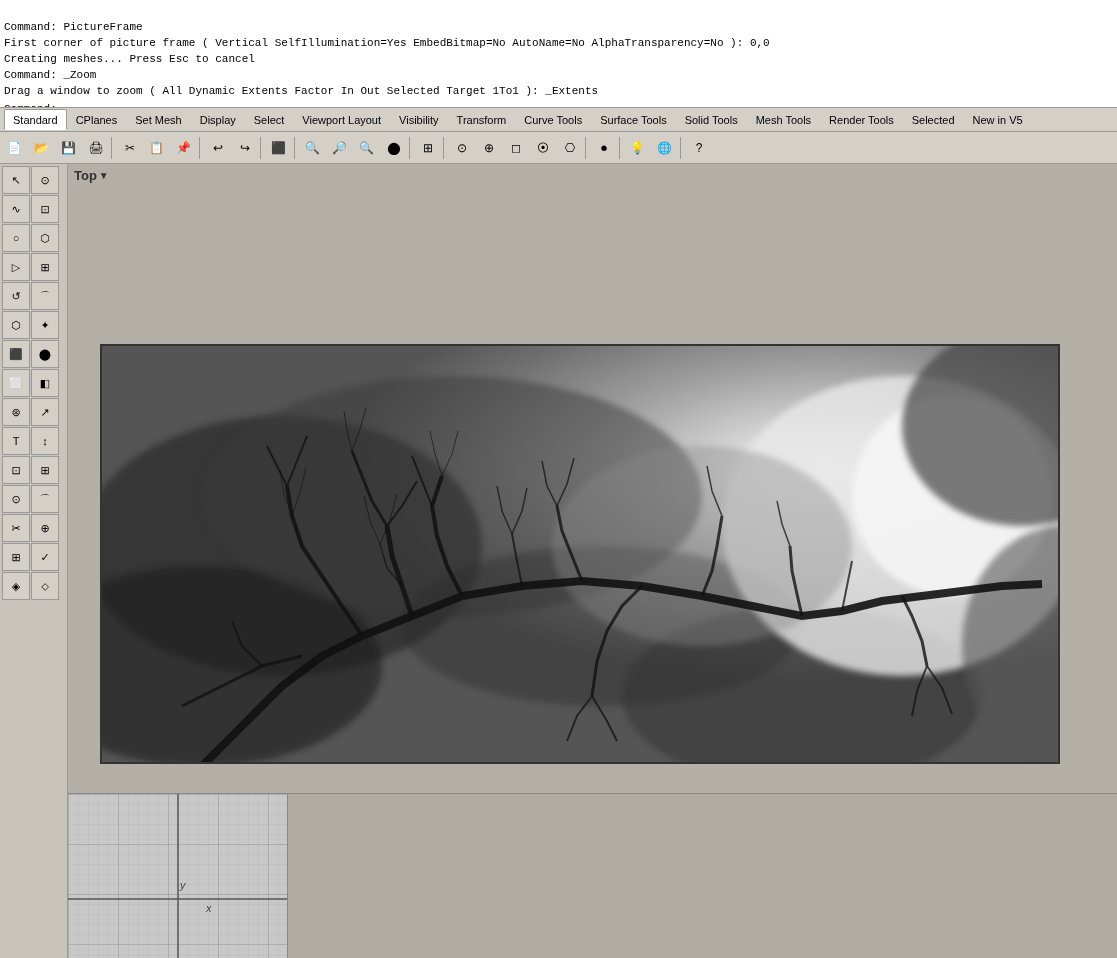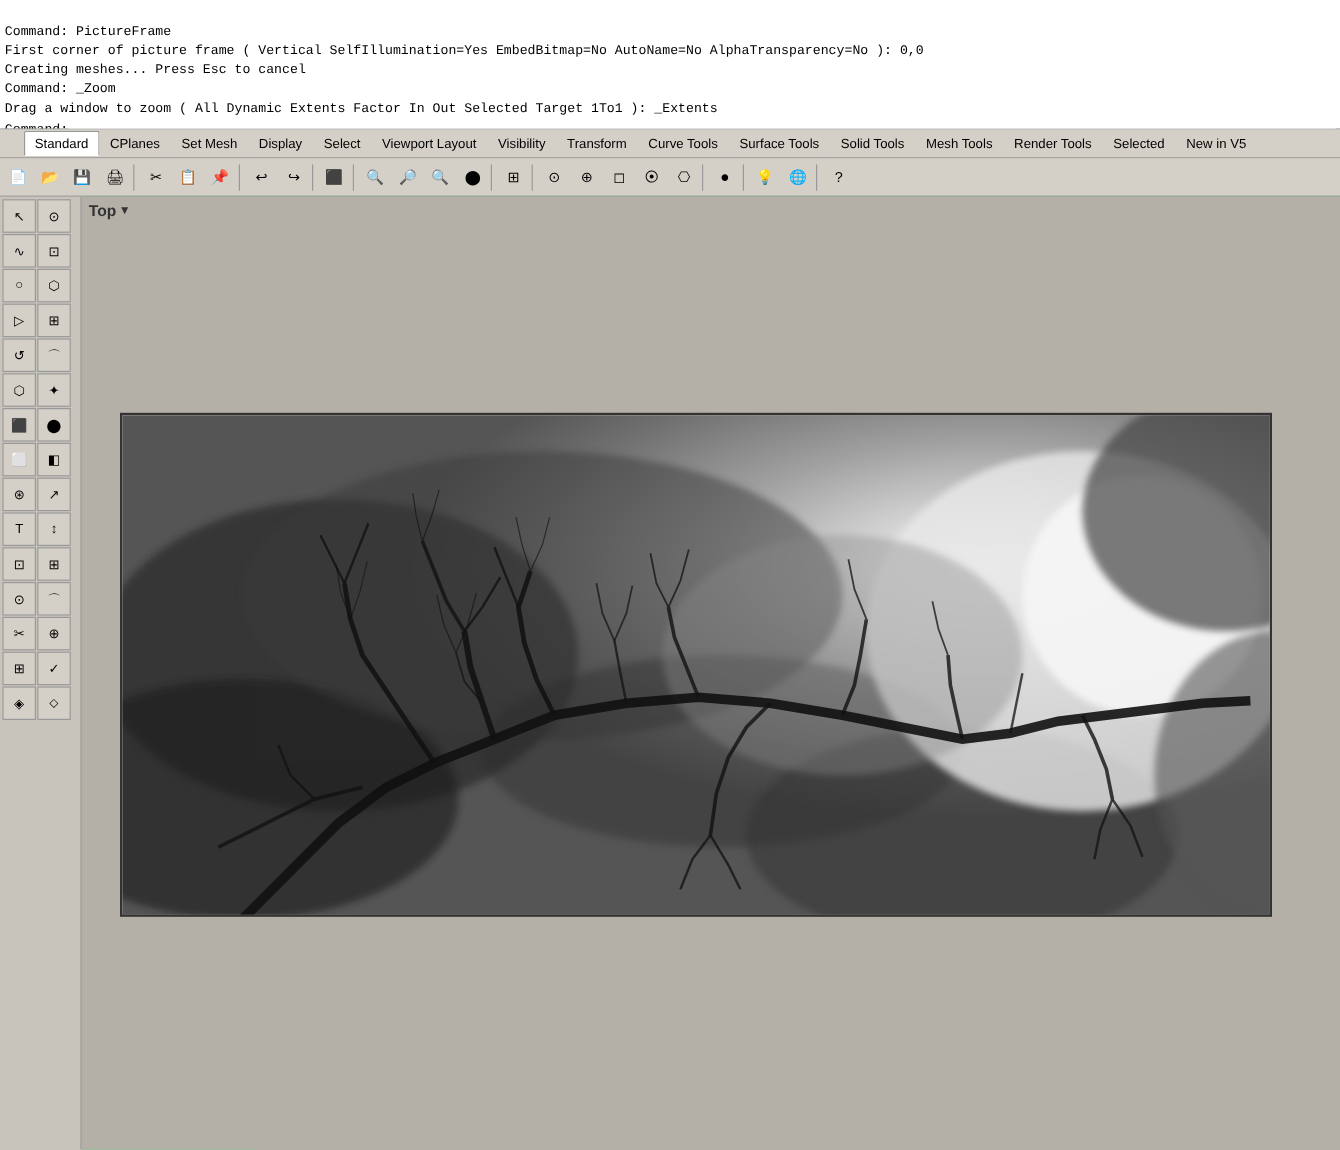--- a/index.html
+++ b/index.html
@@ -29,21 +29,21 @@
       flex: 1;
     }
 
     
     #menu-bar {
       background: #d4d0c8;
       border-bottom: 1px solid #999;
       display: flex;
       align-items: stretch;
       height: 24px;
-      padding: 1px 20px;
+      padding: 1px 4px;
     }
     .menu-tab {
       padding: 2px 8px;
       font-size: 11px;
       cursor: pointer;
       background: #d4d0c8;
       border: 1px solid transparent;
       display: flex;
       align-items: center;
       white-space: nowrap;
@@ -111,22 +111,23 @@
       justify-content: center;
       cursor: pointer;
       background: #d4d0c8;
       border: 1px solid #999;
       font-size: 11px;
     }
 
     
     #viewport-area {
       flex: 1;
-      background: #22c55e;
-      display: flex;
+      background: #d946ef;
+      display: flex;
+      flex-direction: column;
       position: relative;
     }
 
     
     #viewport-top {
       flex: 1;
       position: relative;
       background: #b4b0a8;
     }
     .viewport-label {

